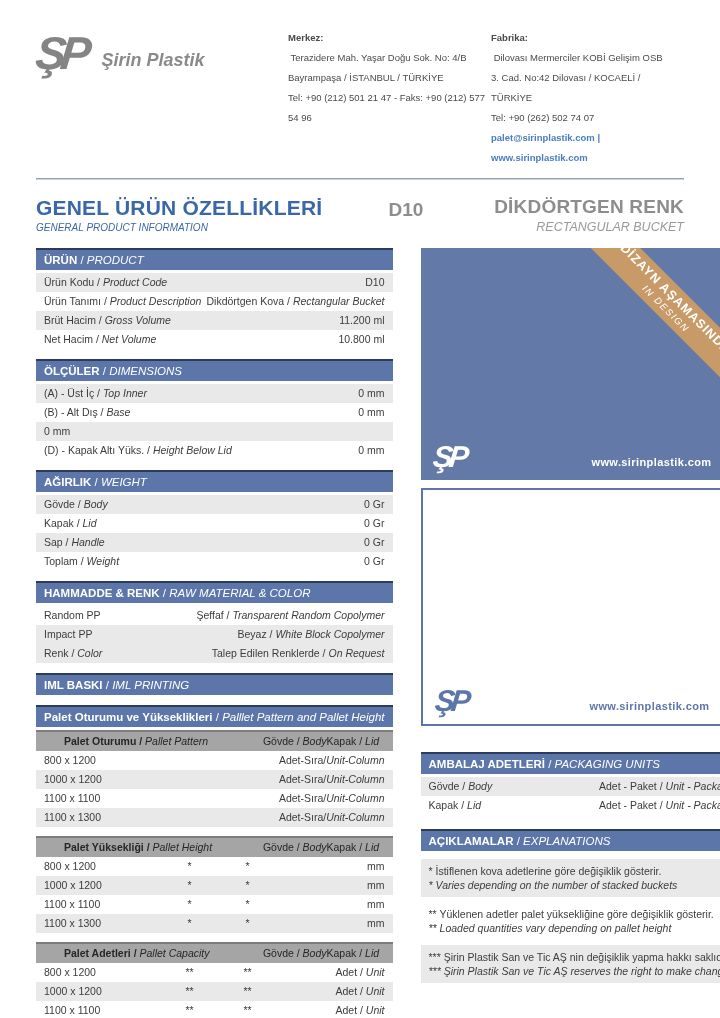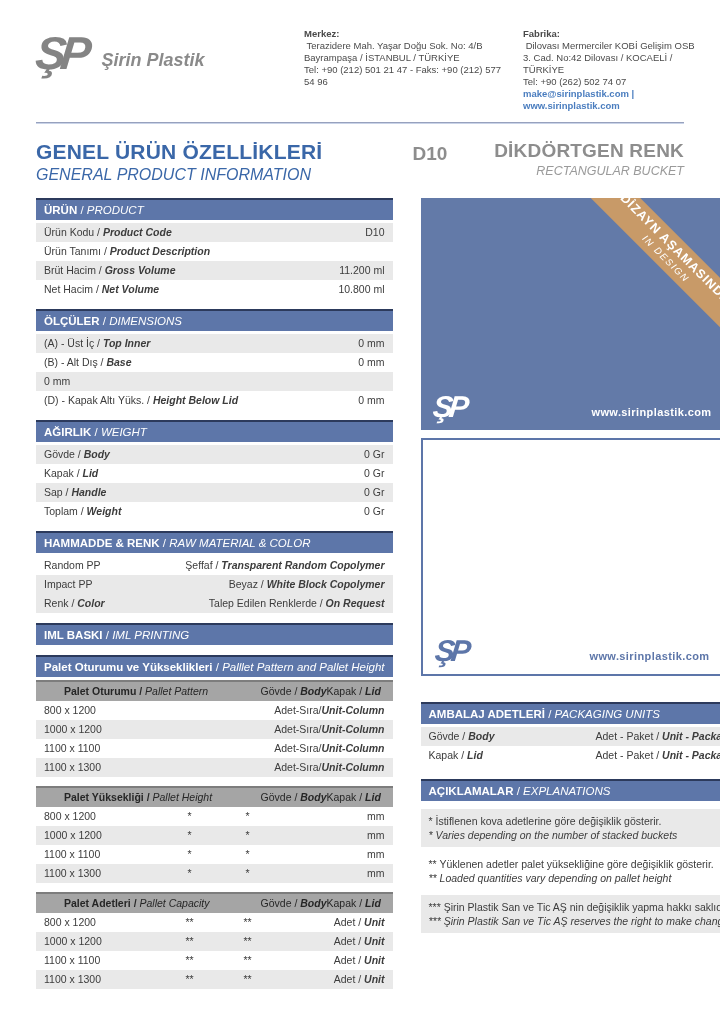--- a/index.html
+++ b/index.html
@@ -1,39 +1,39 @@
 <!DOCTYPE html>
 <html><head>
 <meta charset="utf-8">
 <style>
   html,body{margin:0;padding:0;background:#ffffff;}
   body{width:720px;height:1018px;font-family:"Liberation Sans",sans-serif;color:#3c3c3c;
        -webkit-font-smoothing:antialiased;overflow:hidden;}
   .page{position:relative;width:720px;height:1018px;box-sizing:border-box;padding:28px 36px 0 36px;}
-  .it{font-style:italic;font-weight:bold;}
+  .it{font-style:italic;}
   .b{font-weight:bold;}
   .pre{white-space:pre;}
 
   
   .hdr{display:flex;align-items:flex-start;}
   .logo{flex:0 0 252px;display:flex;align-items:center;padding-top:2px;}
   .monogram{font-size:46px;font-weight:bold;font-style:italic;color:#848484;letter-spacing:-6px;
             line-height:46px;transform:skewX(-6deg);}
   .company{font-size:18px;font-weight:bold;font-style:italic;color:#8a8a8a;margin-left:16px;margin-top:14px;}
-  .addr{font-size:9.5px;line-height:12px;color:#4a4a4a;margin-left:16px;}
+  .addr{font-size:9.5px;line-height:20px;color:#4a4a4a;}
   .addr-merkez{flex:0 0 203px;}
   .addr-fabrika{flex:1;}
   .mail{color:#4a7dbf;font-weight:bold;}
   .divider{margin-top:10px;height:0;border-top:1.5px solid #97a1bd;border-bottom:1.5px solid #c9d3e8;}
 
   
-  .titlebar{display:flex;margin-top:16px;align-items:flex-start;gap:24px;}
+  .titlebar{display:flex;margin-top:16px;align-items:flex-start;}
   .t-left{flex:0 0 330px;}
   .t-main{font-size:21px;font-weight:bold;color:#3a67a8;letter-spacing:.2px;}
-  .t-sub{font-size:16px;font-style:italic;color:#3a67a8;margin-top:2px;}
+  .t-sub{font-size:10px;font-style:italic;color:#3a67a8;margin-top:2px;}
   .t-code{flex:0 0 80px;text-align:center;font-size:19px;font-weight:bold;color:#8d8d8d;margin-top:3px;}
   .t-right{flex:1;text-align:right;}
   .t-prod{font-size:19px;font-weight:bold;color:#8d8d8d;letter-spacing:.2px;}
   .t-prod-sub{font-size:12.5px;font-style:italic;color:#9a9a9a;margin-top:2px;}
 
   
   .content{display:flex;margin-top:14px;}
   .col-left{flex:0 0 320px;}
   .col-right{flex:1;margin-left:28px;}
 
@@ -97,21 +97,21 @@
     </div>
     <div class="addr addr-merkez">
       <div><span class="b">Merkez:</span><span class="pre"> Terazidere Mah. Yaşar Doğu Sok. No: 4/B</span></div>
       <div>Bayrampaşa / İSTANBUL / TÜRKİYE</div>
       <div>Tel: +90 (212) 501 21 47 - Faks: +90 (212) 577 54 96</div>
     </div>
     <div class="addr addr-fabrika">
       <div><span class="b">Fabrika:</span><span class="pre"> Dilovası Mermerciler KOBİ Gelişim OSB</span></div>
       <div>3. Cad. No:42 Dilovası / KOCAELİ / TÜRKİYE</div>
       <div>Tel: +90 (262) 502 74 07</div>
-      <div class="mail">make@sirinplastik.com | www.sirinplastik.com</div>
+      <div class="mail">palet@sirinplastik.com | www.sirinplastik.com</div>
     </div>
   </div>
 
   <div class="divider"></div>
 
   <div class="titlebar">
     <div class="t-left">
       <div class="t-main">GENEL ÜRÜN ÖZELLİKLERİ</div>
       <div class="t-sub">GENERAL PRODUCT INFORMATION</div>
     </div>
@@ -125,20 +125,21 @@
   <div class="content">
     <div class="col-left" id="left-col">
         <div class="section">
           <div class="sec-head"><span class="b">ÜRÜN</span><span class="pre"> / </span><span class="it">PRODUCT</span></div>
           <div class="kv-row gray">
             <span class="lbl"><span>Ürün Kodu / </span><span class="it">Product Code</span></span>
             <span class="val"><span>D10</span></span>
           </div>
           <div class="kv-row">
             <span class="lbl"><span>Ürün Tanımı / </span><span class="it">Product Description</span></span>
+            <span class="val"><span>Dikdörtgen Kova / </span><span class="it">Rectangular Bucket</span></span>
           </div>
           <div class="kv-row gray">
             <span class="lbl"><span>Brüt Hacim / </span><span class="it">Gross Volume</span></span>
             <span class="val"><span>11.200 ml</span></span>
           </div>
           <div class="kv-row">
             <span class="lbl"><span>Net Hacim / </span><span class="it">Net Volume</span></span>
             <span class="val"><span>10.800 ml</span></span>
           </div>
         </div>

